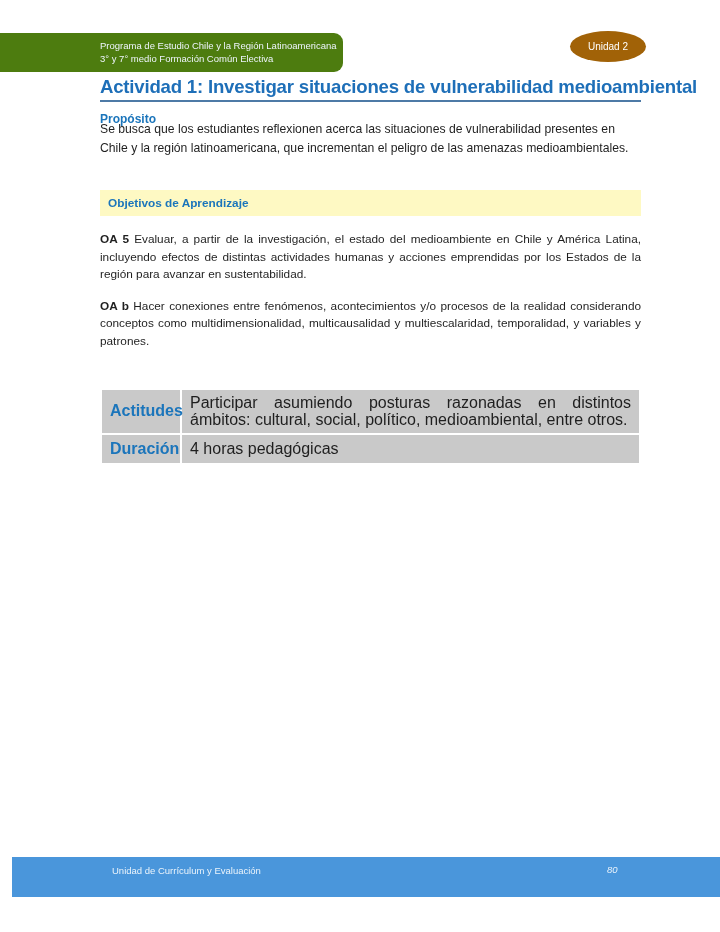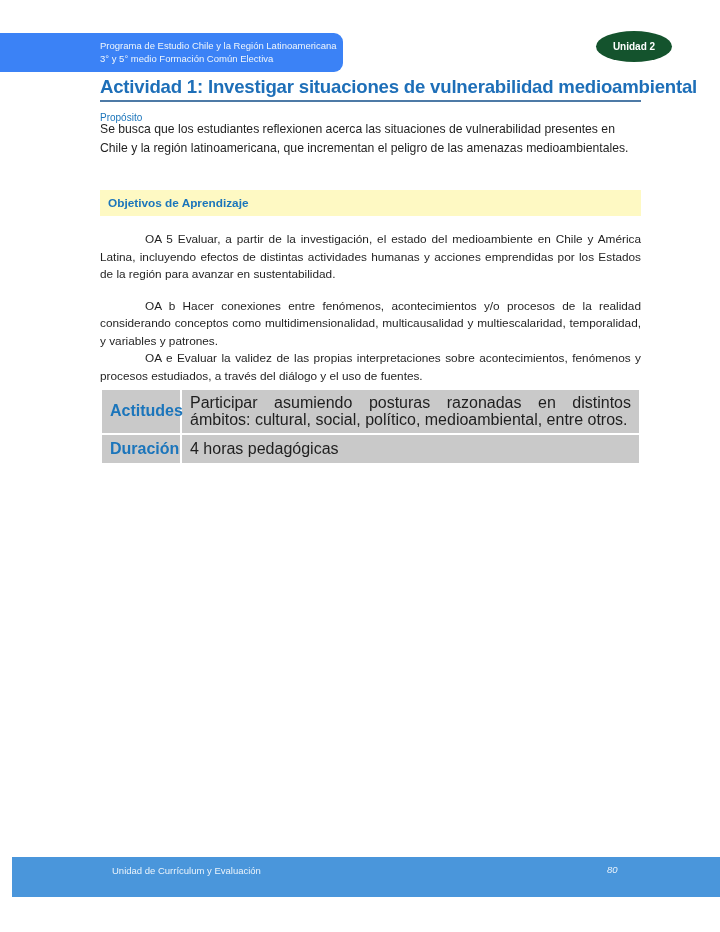--- a/index.html
+++ b/index.html
@@ -9,36 +9,36 @@
     background:#ffffff;
     font-family:"Liberation Sans", sans-serif;
     color:#1f1f1f;
     overflow:hidden;
   }
 
   
   .program-bar {
     position:absolute; left:0; top:33px;
     width:343px; height:39px;
-    background:#3b82f6;
+    background:#4d7c0f;
     border-radius:0 9px 9px 0;
     box-sizing:border-box;
     padding:7px 0 0 100px;
     color:#eef5fc;
     font-size:9.5px;
     line-height:12.5px;
   }
   .unit-badge {
-    position:absolute; left:596px; top:31px;
+    position:absolute; left:570px; top:31px;
     width:76px; height:31px;
-    background:#14532d;
+    background:#a16207;
     border-radius:50%;
     color:#ffffff;
     font-size:10px;
-    display:flex; align-items:center; justify-content:center;font-weight:bold;
+    display:flex; align-items:center; justify-content:center;
   }
 
   
   .activity-title {
     position:absolute; left:100px; top:76px;
     width:541px;
     font-size:18.6px; font-weight:bold;
     color:#1e6fb8;
     letter-spacing:-0.2px;
     white-space:nowrap;
@@ -46,21 +46,21 @@
   }
   .title-rule {
     position:absolute; left:100px; top:100px;
     width:541px; height:0;
     border-top:2px solid #4d7aa6;
   }
 
   
   .purpose-heading {
     position:absolute; left:100px; top:112px;
-    font-size:10px; font-weight:normal;
+    font-size:12px; font-weight:bold;
     color:#1b75bb;
   }
   .purpose-body {
     position:absolute; left:100px; top:120px;
     width:541px;
     font-size:12.2px; line-height:19px;
   }
 
   
   .objectives-bar {
@@ -74,21 +74,21 @@
     color:#1b75bb;
   }
   .objectives-body {
     position:absolute; left:100px; top:231px;
     width:541px;
     font-size:11.8px; line-height:17.5px;
     text-align:justify;
   }
   .objectives-body p { margin:0; }
   .objectives-body p.gap-after { margin-bottom:14px; }
-  .oa-code { font-weight:normal;margin-left:45px; }
+  .oa-code { font-weight:bold; }
 
   
   .details-table {
     position:absolute; left:100px; top:388px;
     width:541px;
     border-collapse:separate;
     border-spacing:2px;
     font-size:16px;
     table-layout:fixed;
   }
@@ -122,41 +122,40 @@
     color:#eaf3fb;
     font-size:9.5px;
     font-style:italic;
   }
 </style>
 </head>
 <body>
 
 <div class="program-bar">
   <div>Programa de Estudio Chile y la Región Latinoamericana</div>
-  <div>3° y 5° medio Formación Común Electiva</div>
+  <div>3° y 7° medio Formación Común Electiva</div>
 </div>
 
 <div class="unit-badge">
   <span>Unidad 2</span>
 </div>
 
 <div class="activity-title">Actividad 1: Investigar situaciones de vulnerabilidad medioambiental</div>
 <div class="title-rule"></div>
 
 <div class="purpose-heading">Propósito</div>
 <div class="purpose-body">Se busca que los estudiantes reflexionen acerca las situaciones de vulnerabilidad presentes en Chile y la región latinoamericana, que incrementan el peligro de las amenazas medioambientales.</div>
 
 <div class="objectives-bar">
   <span>Objetivos de Aprendizaje</span>
 </div>
 
 <div class="objectives-body">
   <p class="gap-after"><span class="oa-code">OA 5</span> <span>Evaluar, a partir de la investigación, el estado del medioambiente en Chile y América Latina, incluyendo efectos de distintas actividades humanas y acciones emprendidas por los Estados de la región para avanzar en sustentabilidad.</span></p>
   <p><span class="oa-code">OA b</span> <span>Hacer conexiones entre fenómenos, acontecimientos y/o procesos de la realidad considerando conceptos como multidimensionalidad, multicausalidad y multiescalaridad, temporalidad, y variables y patrones.</span></p>
-  <p><span class="oa-code">OA e</span> <span>Evaluar la validez de las propias interpretaciones sobre acontecimientos, fenómenos y procesos estudiados, a través del diálogo y el uso de fuentes.</span></p>
 </div>
 
 <table class="details-table">
   <tbody>
     <tr>
       <td class="label-cell">Actitudes</td>
       <td class="value-cell">Participar asumiendo posturas razonadas en distintos ámbitos: cultural, social, político, medioambiental, entre otros.</td>
     </tr>
     <tr class="duracion">
       <td class="label-cell">Duración</td>

